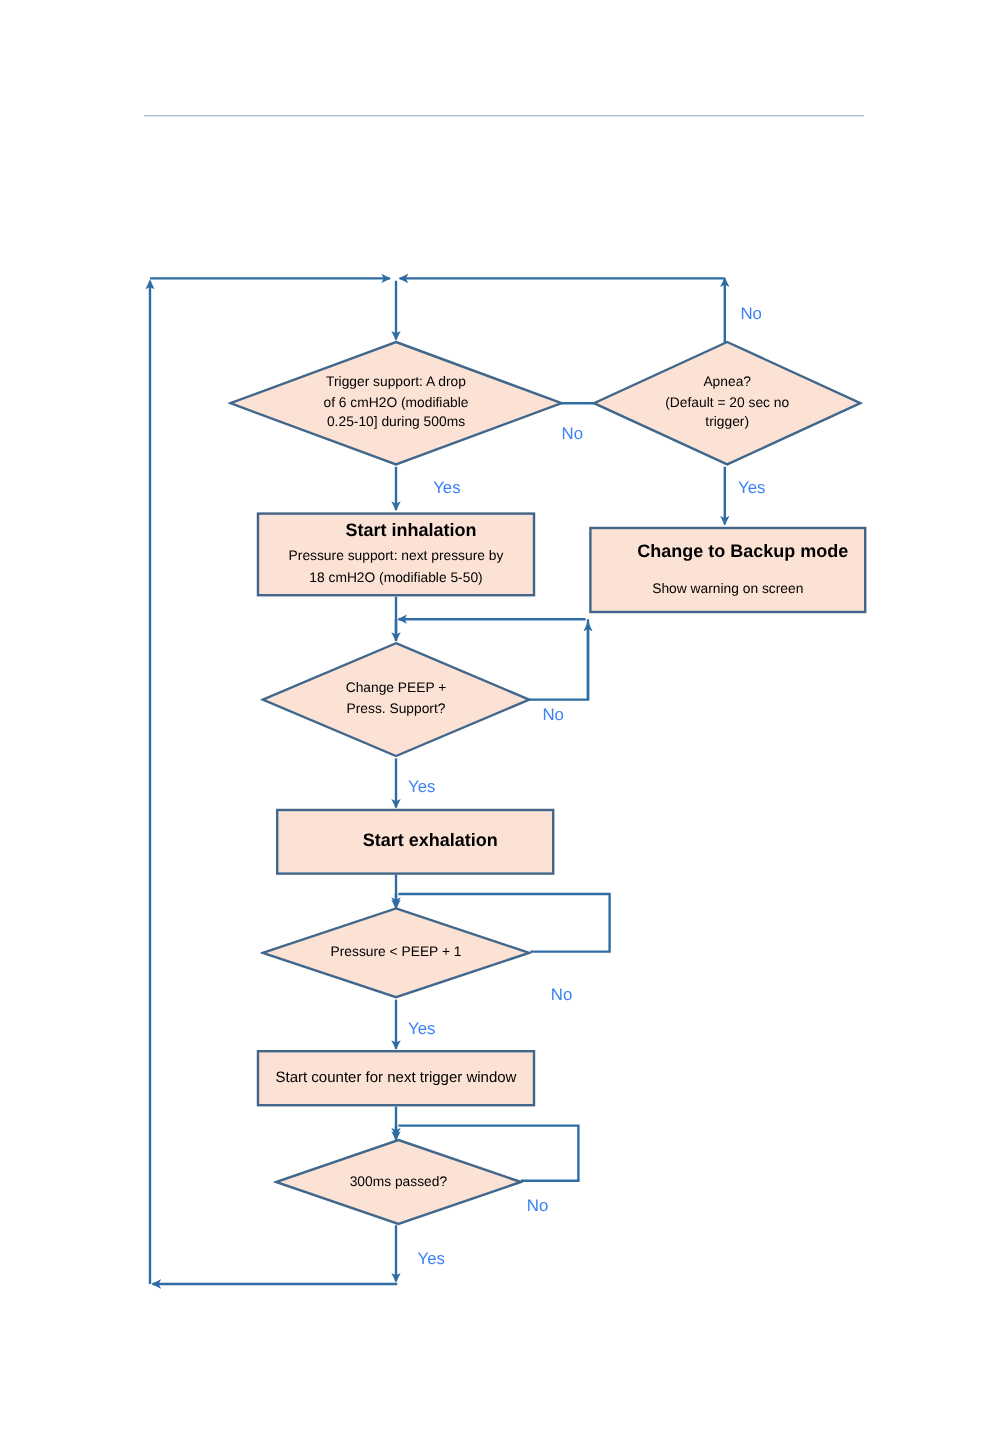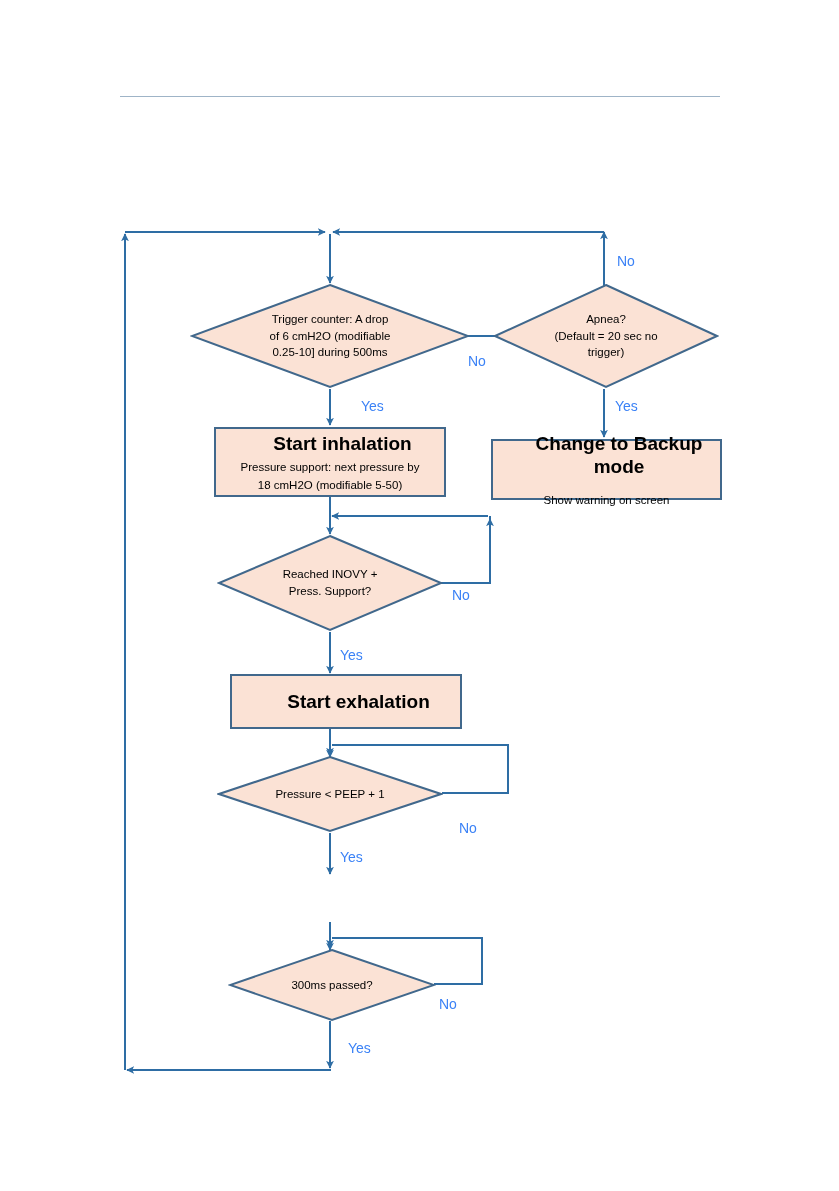--- a/index.html
+++ b/index.html
@@ -92,21 +92,21 @@
     border: 2px solid #41688c;
     display: flex;
     flex-direction: column;
     align-items: center;
     justify-content: center;
     text-align: center;
     line-height: 1.25;
   }
   .box .t-bold {
     font-weight: bold;
-    font-size: 19px;
+    font-size: 15px;
     color: #000;
     margin-left: 25px;
   }
   .box .t-norm {
     font-weight: normal;
     font-size: 11.5px;
     color: #000;
   }
   .box.title-box .t-norm {
     font-size: 14px;
@@ -203,21 +203,21 @@
         <path d="M330,1021 L330,1068" marker-end="url(#ah)"></path>
       </g>
     </svg>
 
 
     <div class="diamond" style="left:190px; top:283px; width:280px; height:106px;">
       <svg width="280" height="106" viewBox="0 0 280 106">
         <polygon points="140,2 278,53 140,104 2,53" fill="#fbe2d5" stroke="#41688c" stroke-width="2"></polygon>
       </svg>
       <div class="dtext">
-        <div>Trigger counter: A drop</div>
+        <div>Trigger support: A drop</div>
         <div>of 6 cmH2O (modifiable</div>
         <div>0.25-10] during 500ms</div>
       </div>
     </div>
 
     <div class="diamond" style="left:493px; top:283px; width:226px; height:106px;">
       <svg width="226" height="106" viewBox="0 0 226 106">
         <polygon points="113,2 224,53 113,104 2,53" fill="#fbe2d5" stroke="#41688c" stroke-width="2"></polygon>
       </svg>
       <div class="dtext">
@@ -226,48 +226,51 @@
         <div>trigger)</div>
       </div>
     </div>
 
     <div class="node box" style="left:214px; top:427px; width:232px; height:70px; gap:4px;">
       <div class="t-bold">Start inhalation</div>
       <div class="t-norm">Pressure support: next pressure by</div>
       <div class="t-norm">18 cmH2O (modifiable 5-50)</div>
     </div>
 
-    <div class="node box" style="left:491px; top:439px; width:231px; height:61px; gap:14px;">
+    <div class="node box" style="left:491px; top:439px; width:231px; height:72px; gap:14px;">
       <div class="t-bold">Change to Backup mode</div>
       <div class="t-norm">Show warning on screen</div>
     </div>
 
     <div class="diamond" style="left:217px; top:534px; width:226px; height:98px;">
       <svg width="226" height="98" viewBox="0 0 226 98">
         <polygon points="113,2 224,49 113,96 2,49" fill="#fbe2d5" stroke="#41688c" stroke-width="2"></polygon>
       </svg>
       <div class="dtext">
-        <div>Reached INOVY +</div>
+        <div>Change PEEP +</div>
         <div>Press. Support?</div>
       </div>
     </div>
 
     <div class="node box" style="left:230px; top:674px; width:232px; height:55px;">
       <div class="t-bold">Start exhalation</div>
     </div>
 
     <div class="diamond" style="left:217px; top:755px; width:226px; height:78px;">
       <svg width="226" height="78" viewBox="0 0 226 78">
         <polygon points="113,2 224,39 113,76 2,39" fill="#fbe2d5" stroke="#41688c" stroke-width="2"></polygon>
       </svg>
       <div class="dtext">
         <div>Pressure &lt; PEEP + 1</div>
       </div>
     </div>
 
+    <div class="node box" style="left:214px; top:875px; width:232px; height:47px;">
+      <div class="t-norm" style="font-size:12.5px;">Start counter for next trigger window</div>
+    </div>
 
     <div class="diamond" style="left:228px; top:948px; width:208px; height:74px;">
       <svg width="208" height="74" viewBox="0 0 208 74">
         <polygon points="104,2 206,37 104,72 2,37" fill="#fbe2d5" stroke="#41688c" stroke-width="2"></polygon>
       </svg>
       <div class="dtext">
         <div>300ms passed?</div>
       </div>
     </div>
 

